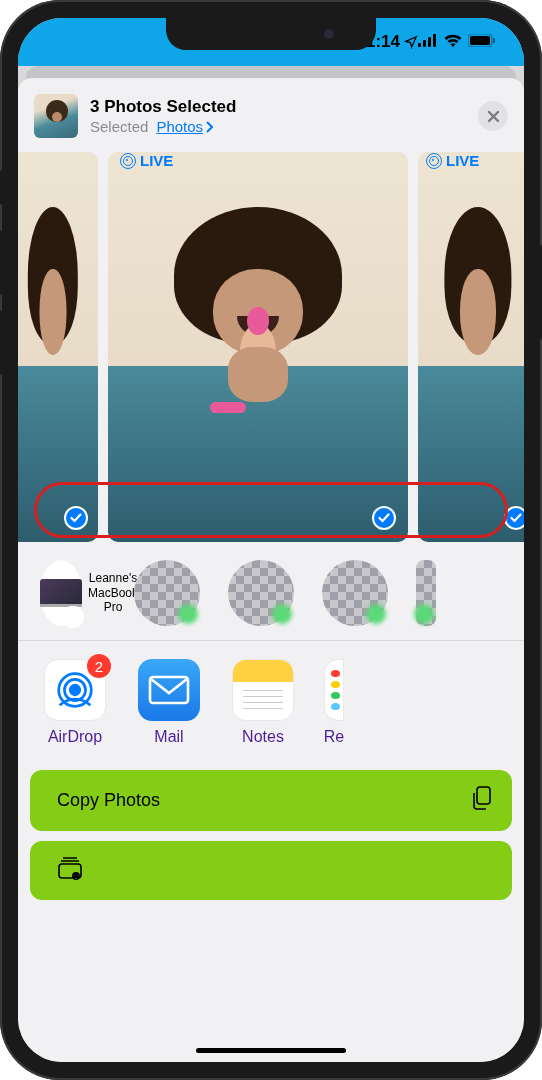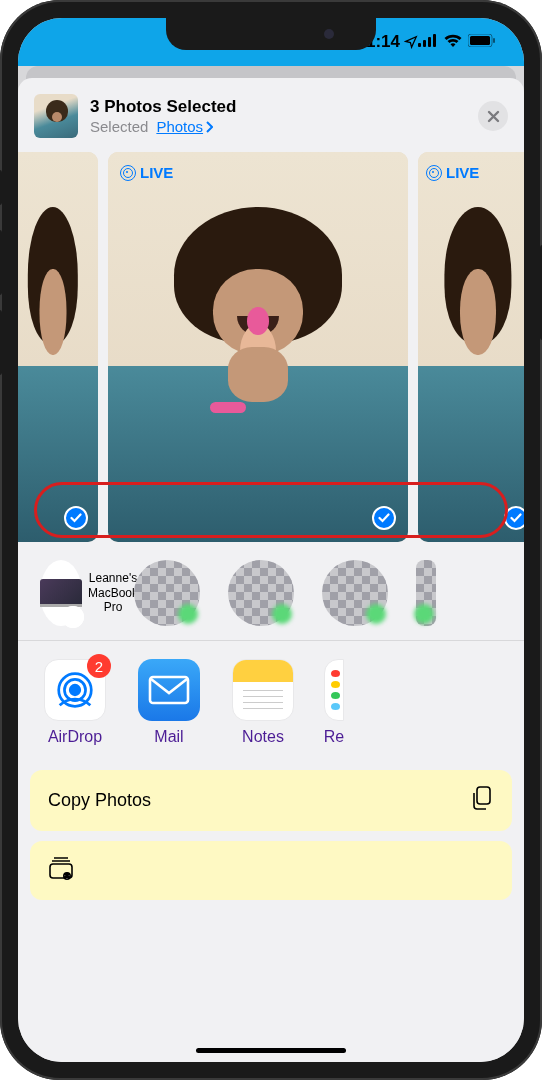--- a/index.html
+++ b/index.html
@@ -268,21 +268,21 @@
       position: absolute;
       top: 64%;
       left: 34%;
       width: 12%;
       height: 3%;
       background: #e85a9a;
       border-radius: 10px;
     }
     .live-badge {
       position: absolute;
-      top: 12px;
+      top: 0;
       left: 12px;
       color: #007aff;
       font-size: 15px;
       font-weight: 600;
       display: flex;
       align-items: center;
       gap: 4px;
     }
     .photo-right .live-badge {
       left: 8px;
@@ -502,24 +502,25 @@
       font-weight: 500;
       display: flex;
       align-items: center;
       justify-content: center;
     }
     .app-label {
       font-size: 16px;
       color: #4c1d95;
     }
     .action-list {
-      background: #fef9c3;
+      background: #84cc16;
       margin: 10px 12px 0;
       border-radius: 12px;
       overflow: hidden;
+      padding-left: 9px;
     }
     .action-row {
       display: flex;
       justify-content: space-between;
       align-items: center;
       padding: 15px 18px;
       font-size: 18px;
       color: #000;
     }
     .action-list-2 {

